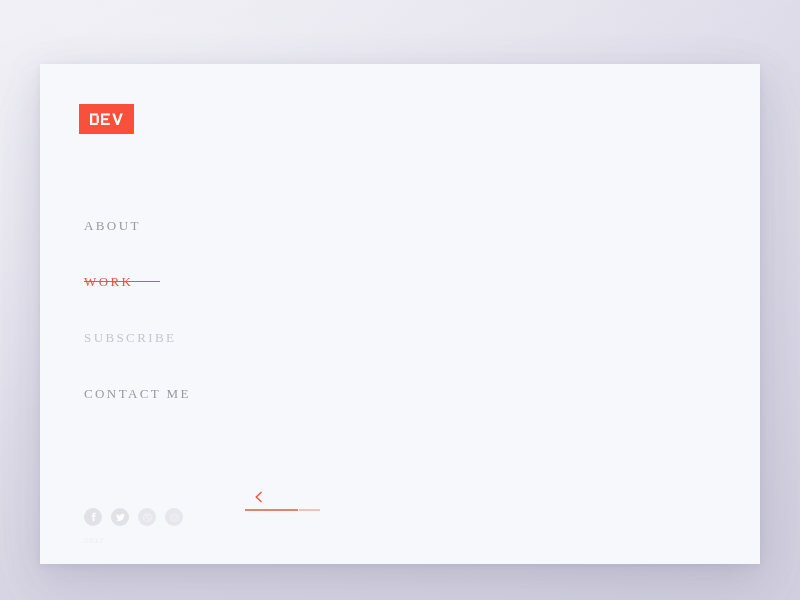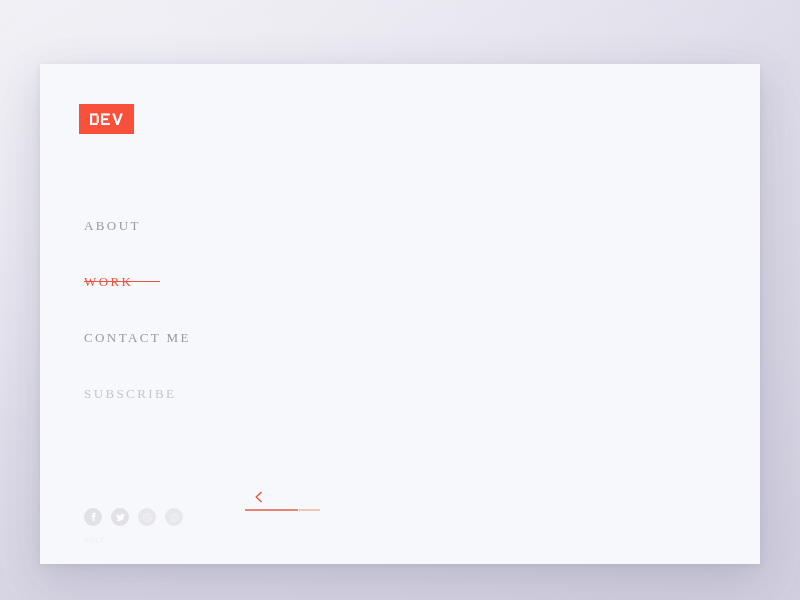--- a/index.html
+++ b/index.html
@@ -199,26 +199,26 @@
 
       <a class="nav-item strong">
         <span class="nav-label">About</span>
       </a>
 
       <a class="nav-item active">
         <span class="nav-label">Work</span>
         <span class="strike"></span>
       </a>
 
+      <a class="nav-item faint">
+        <span class="nav-label">Subscribe</span>
+      </a>
+
       <a class="nav-item strong">
         <span class="nav-label">Contact me</span>
-      </a>
-
-      <a class="nav-item faint">
-        <span class="nav-label">Subscribe</span>
       </a>
 
     </nav>
 
     <div id="prev-control">
       <span id="prev-chevron">
         <svg width="12" height="12" viewBox="0 0 12 12" aria-hidden="true">
           <polyline points="8,1.5 3.2,6 8,10.5" fill="none" stroke="#e8563f" stroke-width="1.4" stroke-linecap="square" stroke-linejoin="miter"></polyline>
         </svg>
       </span>

